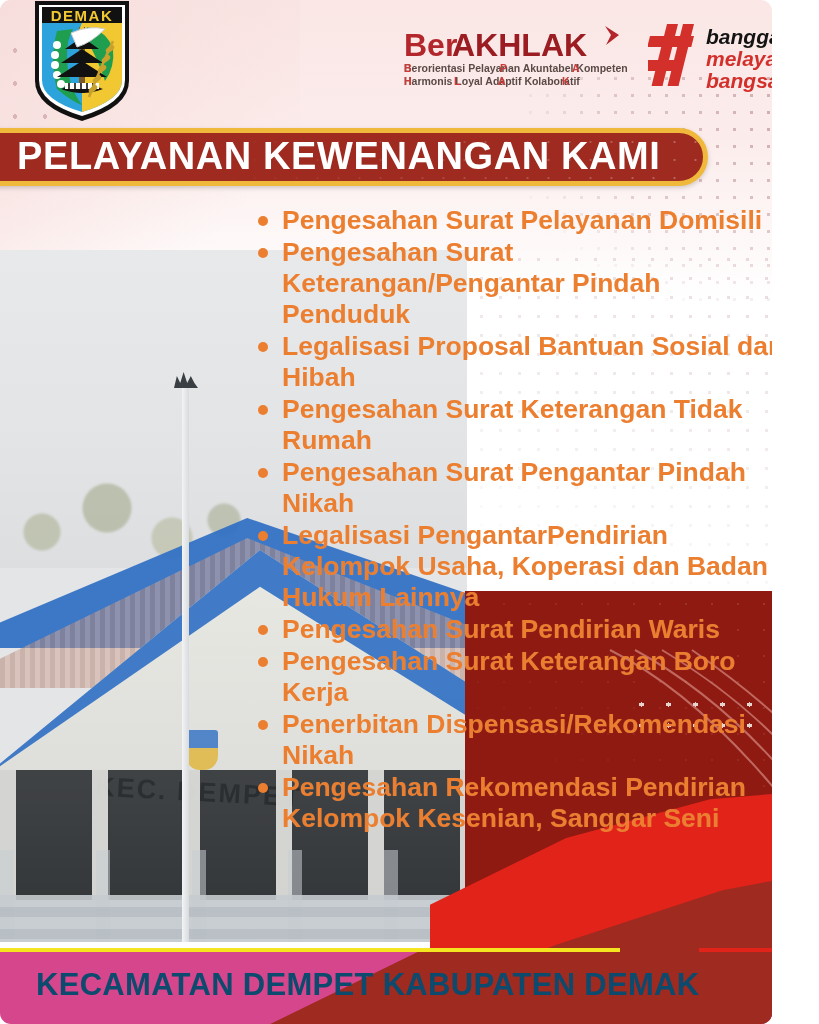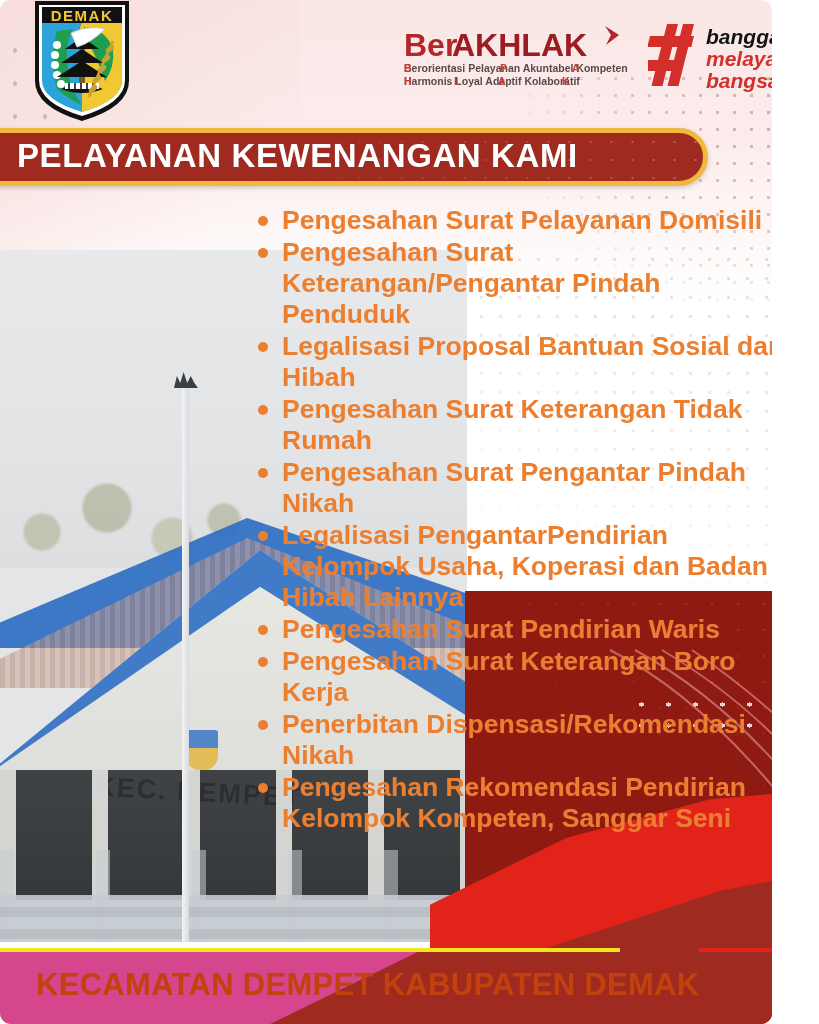--- a/index.html
+++ b/index.html
@@ -82,21 +82,21 @@
     background-size:21px 18px;
     -webkit-mask-image:linear-gradient(100deg, transparent 30%, #000 100%);
     mask-image:linear-gradient(100deg, transparent 30%, #000 100%);
   }
   .title-text{
     position:absolute; left:46px; top:50%;
     transform:translateY(-52%);
     color:#ffffff;
     font-family:"Liberation Sans", sans-serif;
     font-weight:bold;
-    font-size:33px;
+    font-size:38px;
     letter-spacing:.6px;
     white-space:nowrap;
   }
 
   
   .photo{
     position:absolute; left:0px; top:250px; width:467px; height:692px;
     overflow:hidden;
     background:#e4e5e6;
   }
@@ -260,21 +260,21 @@
     position:absolute; left:400px; top:-28px; width:419px; height:30px;
     background:#9e2a20;
   }
   .footer .redstripe{
     position:absolute; right:0; top:-30px; width:120px; height:34px;
     background:#e2231a;
   }
   .footer-text{
     position:absolute; left:36px; top:50%;
     transform:translateY(-54%);
-    color:#c2410c;
+    color:#0c4a6e;
     font-family:"Liberation Sans", sans-serif;
     font-weight:bold;
     font-size:31px;
     letter-spacing:.3px;
     white-space:nowrap;
   }
 
   
   svg{display:block;}
 </style>
@@ -410,25 +410,25 @@
 
   <div class="band-red"></div>
   <div class="band-darkred-btm"></div>
 
   <ul class="list">
     <li><span class="dot"></span><span> Pengesahan Surat Pelayanan Domisili</span></li>
     <li><span class="dot"></span><span>Pengesahan Surat Keterangan/Pengantar Pindah Penduduk</span></li>
     <li><span class="dot"></span><span>Legalisasi Proposal Bantuan Sosial dan Hibah</span></li>
     <li><span class="dot"></span><span>Pengesahan Surat Keterangan Tidak Rumah</span></li>
     <li><span class="dot"></span><span>Pengesahan Surat Pengantar Pindah Nikah</span></li>
-    <li><span class="dot"></span><span>Legalisasi PengantarPendirian Kelompok Usaha, Koperasi dan Badan Hibah Lainnya</span></li>
+    <li><span class="dot"></span><span>Legalisasi PengantarPendirian Kelompok Usaha, Koperasi dan Badan Hukum Lainnya</span></li>
     <li><span class="dot"></span><span>Pengesahan Surat Pendirian Waris</span></li>
     <li><span class="dot"></span><span>Pengesahan Surat Keterangan Boro Kerja</span></li>
     <li><span class="dot"></span><span>Penerbitan Dispensasi/Rekomendasi Nikah</span></li>
-    <li><span class="dot"></span><span>Pengesahan Rekomendasi Pendirian Kelompok Kompeten, Sanggar Seni</span></li>
+    <li><span class="dot"></span><span>Pengesahan Rekomendasi Pendirian Kelompok Kesenian, Sanggar Seni</span></li>
   </ul>
 
   <div class="footer">
     <div class="pink"></div>
     <div class="maroon"></div>
     <div class="maroon-top"></div>
     <div class="yellow"></div>
     <div class="redstripe"></div>
     <div class="footer-text">KECAMATAN DEMPET KABUPATEN DEMAK</div>
   </div>

